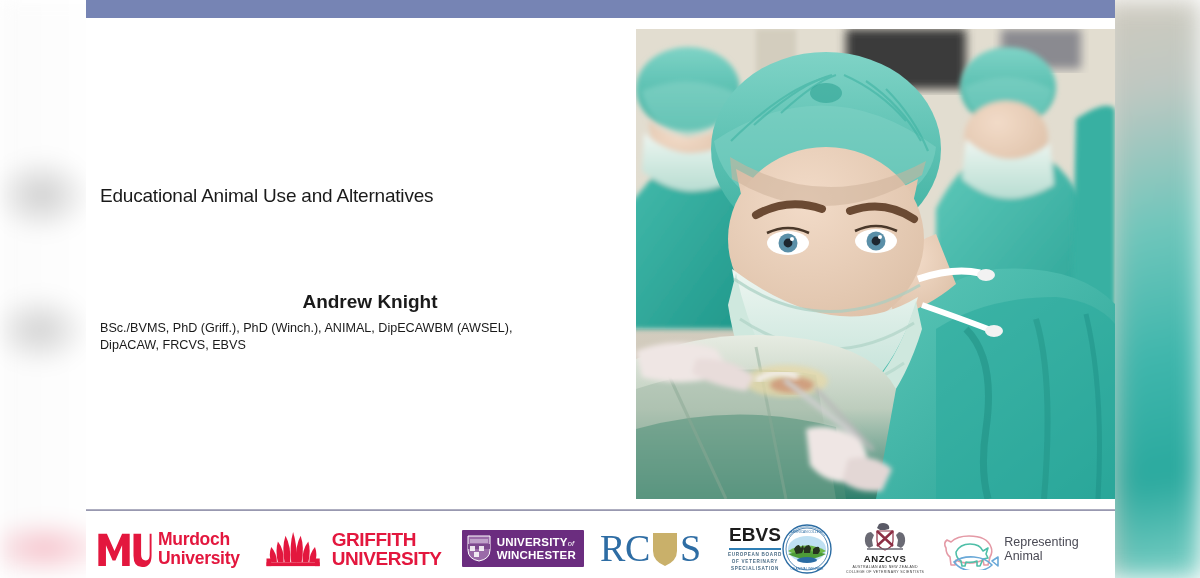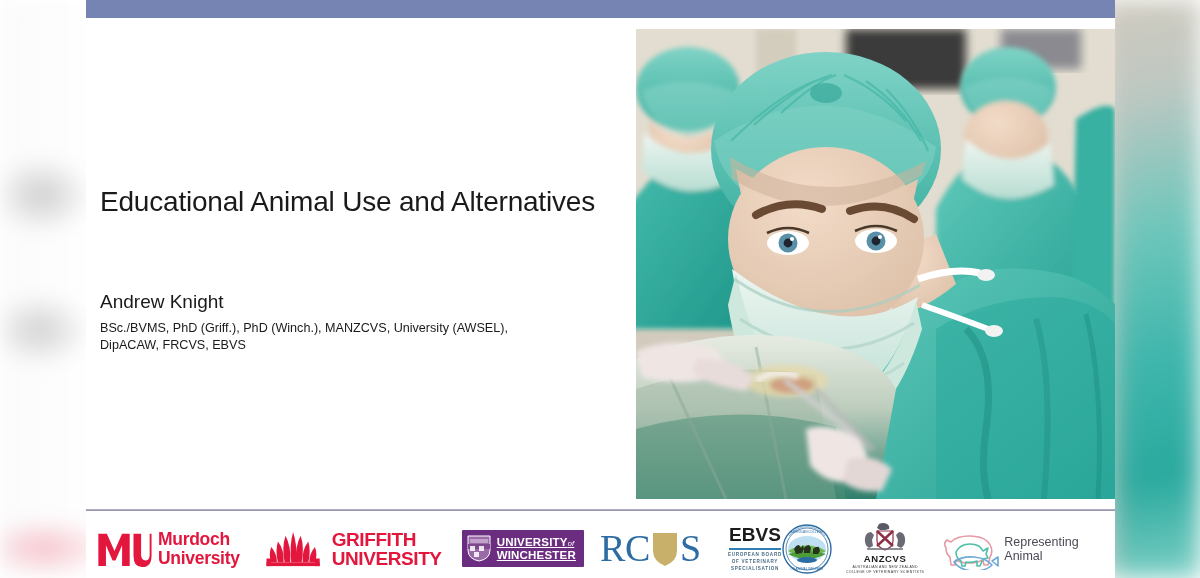--- a/index.html
+++ b/index.html
@@ -35,26 +35,26 @@
   #slide {
     position:absolute; left:86px; top:0; width:1029px; height:578px;
     background:#ffffff; overflow:hidden;
   }
 
   .top-bar { position:absolute; left:0; top:0; width:100%; height:18px; background:#7684b4; }
 
   
   .title {
     position:absolute; left:14px; top:185px; width:540px;
-    font-size:28px; font-weight:400; color:#1a1a1a; letter-spacing:-.2px;
+    font-size:19px; font-weight:400; color:#1a1a1a; letter-spacing:-.2px;
     line-height:1.2;
   }
   .author {
     position:absolute; left:14px; top:290px; width:540px;
-    font-size:19px; font-weight:400; color:#1a1a1a; line-height:1.25;
+    font-size:19px; font-weight:700; color:#1a1a1a; line-height:1.25;text-align:center;
   }
   .creds {
     position:absolute; left:14px; top:320px; width:520px;
     font-size:12.6px; font-weight:400; color:#1a1a1a; line-height:1.32;
   }
 
   
   .photo {
     position:absolute; left:550px; top:29px; width:479px; height:470px;
     overflow:hidden; background:#2fa898;
@@ -80,21 +80,21 @@
   .griffith { gap:6px; margin-right:20px;justify-content:center; }
   .griffith .mark { width:62px; height:38px; }
   .griffith .txt { color:#e3173e; font-weight:700; font-size:19px; line-height:1.0;
                    letter-spacing:-.4px; }
 
   
   .winchester { margin-right:16px; background:#6b2d7f; padding:5px 8px 5px 5px;
                 gap:6px; border-radius:1px; }
   .winchester .shield { width:24px; height:27px; }
   .winchester .txt { color:#ffffff; font-weight:700; font-size:11.5px; line-height:1.12;
-                     letter-spacing:.2px;text-decoration:underline; }
+                     letter-spacing:.2px; }
   .winchester .of { font-size:7.5px; font-weight:400; font-style:italic; }
 
   
   .rcvs { margin-right:16px; }
   .rcvs svg { width:112px; height:44px; }
 
   
   .ebvs { flex-direction:column; align-items:center; }
   .ebvs .top { display:flex; align-items:flex-end; gap:0px; }
   .ebvs .letters { color:#1c1c1c; font-weight:700; font-size:19px; letter-spacing:0px; }
@@ -127,21 +127,21 @@
   <div class="bd-right"></div>
 </div>
 
 <div id="slide">
 
   <div class="top-bar"></div>
 
   <div class="title">Educational Animal Use and Alternatives</div>
   <div class="author">Andrew Knight</div>
   <div class="creds">
-    <div>BSc./BVMS, PhD (Griff.), PhD (Winch.), MANZCVS, University (AWSEL),</div>
+    <div>BSc./BVMS, PhD (Griff.), PhD (Winch.), ANIMAL, DipECAWBM (AWSEL),</div>
     <div>DipACAW, FRCVS, EBVS</div>
   </div>
 
   <div class="photo">
     <svg viewBox="0 0 479 470" preserveAspectRatio="xMidYMid slice" aria-hidden="true">
       <defs>
         <linearGradient id="wall" x1="0" y1="0" x2="0" y2="1">
           <stop offset="0" stop-color="#d8d2c4"></stop>
             <stop offset="1" stop-color="#cfc8ba"></stop>
         </linearGradient>

